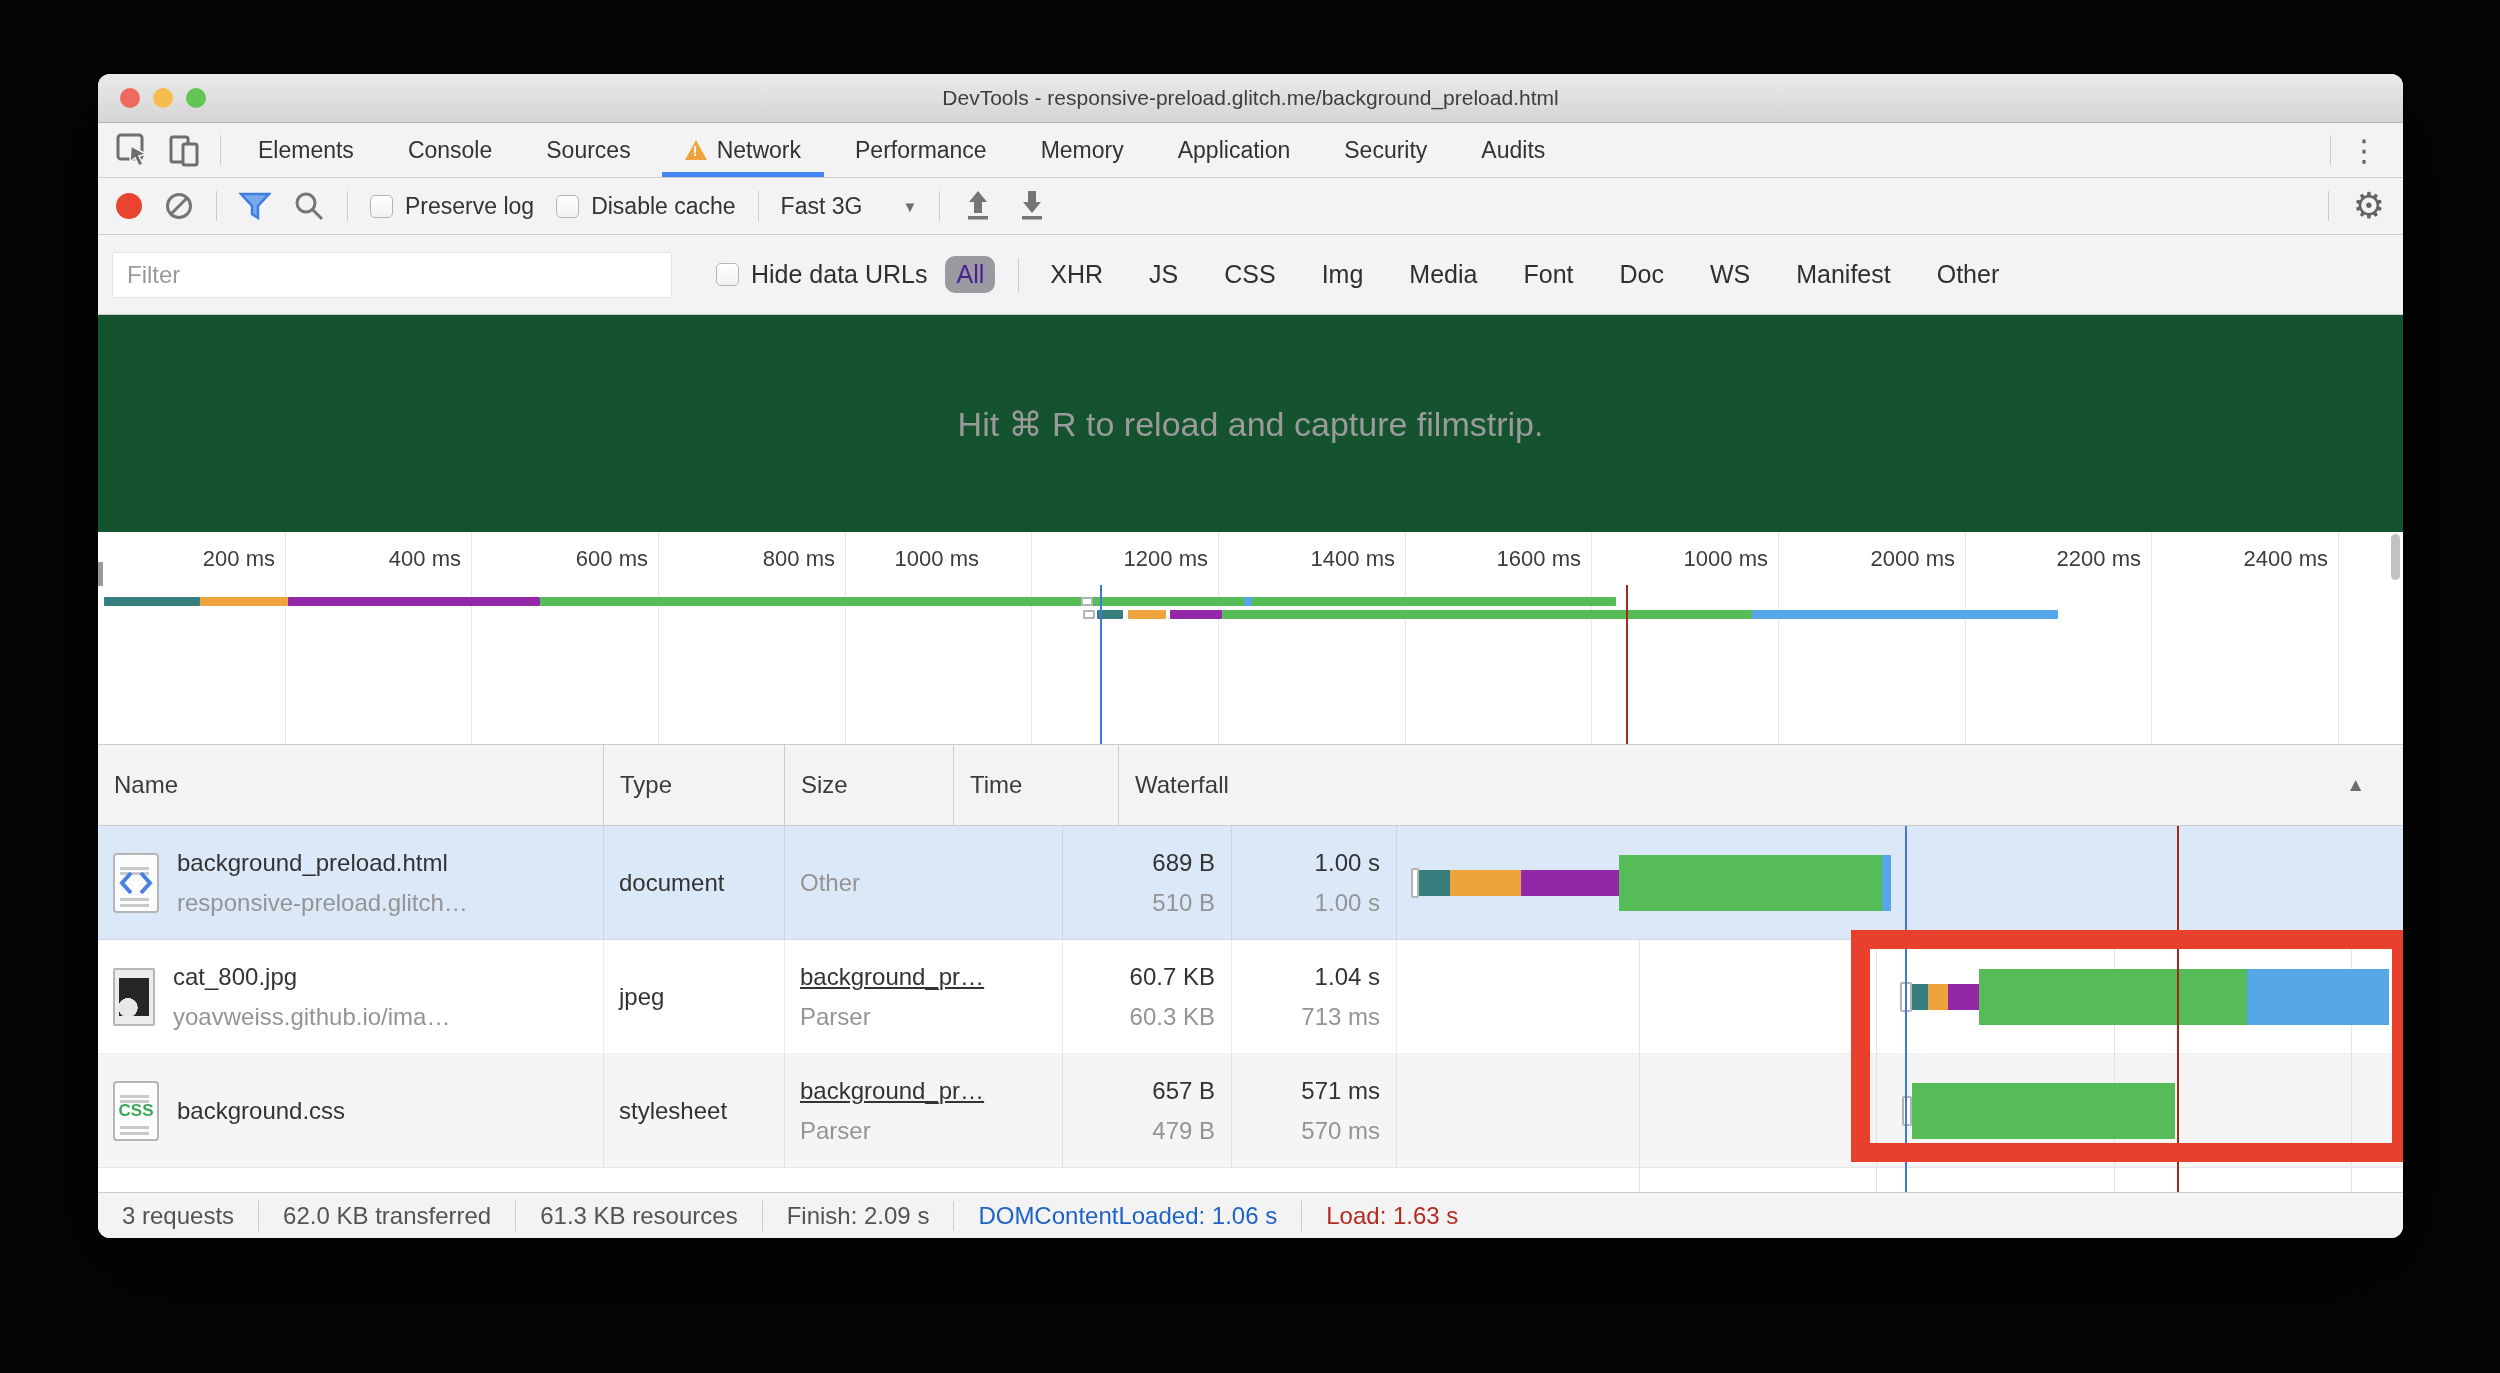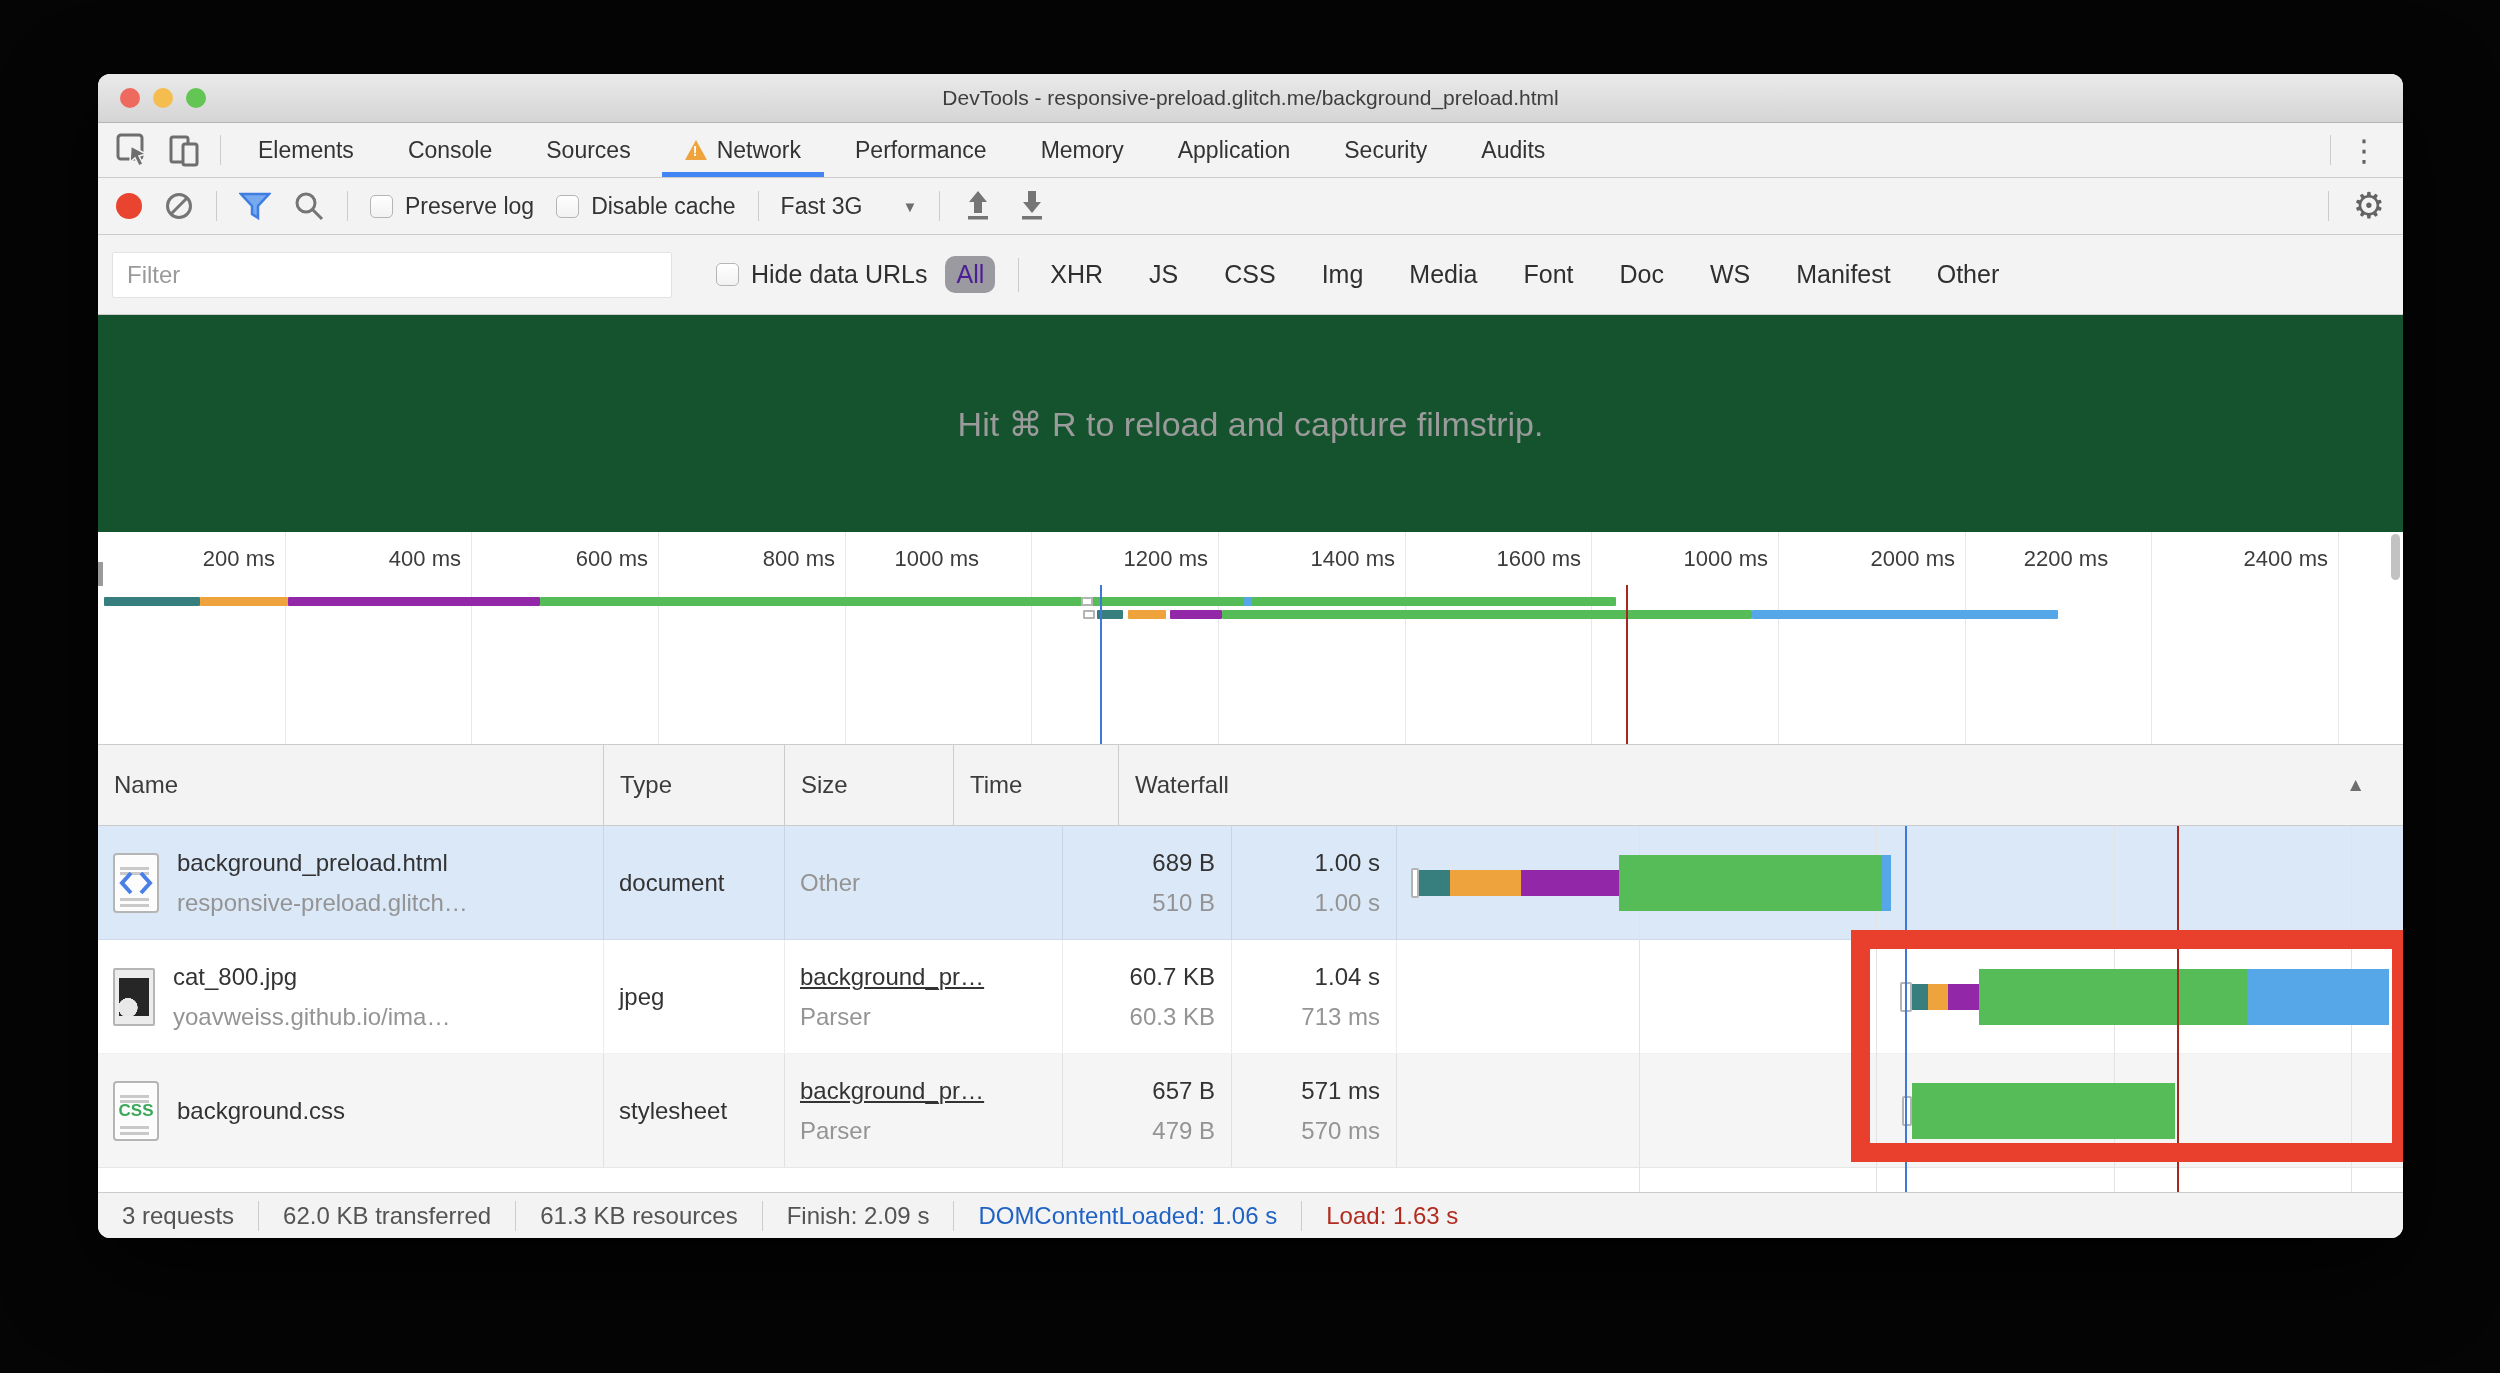--- a/index.html
+++ b/index.html
@@ -252,21 +252,21 @@
       <div class="ov-tick" style="left: 960px;">1200 ms</div>
       <div class="ov-grid" style="left: 1307px;"></div>
       <div class="ov-tick" style="left: 1147px;">1400 ms</div>
       <div class="ov-grid" style="left: 1493px;"></div>
       <div class="ov-tick" style="left: 1333px;">1600 ms</div>
       <div class="ov-grid" style="left: 1680px;"></div>
       <div class="ov-tick" style="left: 1520px;">1000 ms</div>
       <div class="ov-grid" style="left: 1867px;"></div>
       <div class="ov-tick" style="left: 1707px;">2000 ms</div>
       <div class="ov-grid" style="left: 2053px;"></div>
-      <div class="ov-tick" style="left: 1893px; text-align: center;">2200 ms</div>
+      <div class="ov-tick" style="left: 1893px;">2200 ms</div>
       <div class="ov-grid" style="left: 2240px;"></div>
       <div class="ov-tick" style="left: 2080px;">2400 ms</div>
       <div class="ov-seg" style="left: 6px; width: 96px; top: 65px; background: rgb(55, 126, 126);"></div>
       <div class="ov-seg" style="left: 102px; width: 88px; top: 65px; background: rgb(239, 163, 61);"></div>
       <div class="ov-seg" style="left: 190px; width: 252px; top: 65px; background: rgb(146, 40, 168);"></div>
       <div class="ov-seg" style="left: 442px; width: 1076px; top: 65px; background: rgb(85, 188, 87);"></div>
       <div class="ov-seg" style="left: 983px; width: 12px; top: 65px; background: rgb(255, 255, 255); border: 2px solid rgb(180, 180, 180);"></div>
       <div class="ov-seg" style="left: 1146px; width: 8px; top: 65px; background: rgb(86, 167, 232);"></div>
       <div class="ov-seg" style="left: 985px; width: 12px; top: 78px; background: rgb(255, 255, 255); border: 2px solid rgb(180, 180, 180);"></div>
       <div class="ov-seg" style="left: 999px; width: 26px; top: 78px; background: rgb(55, 126, 126);"></div>

